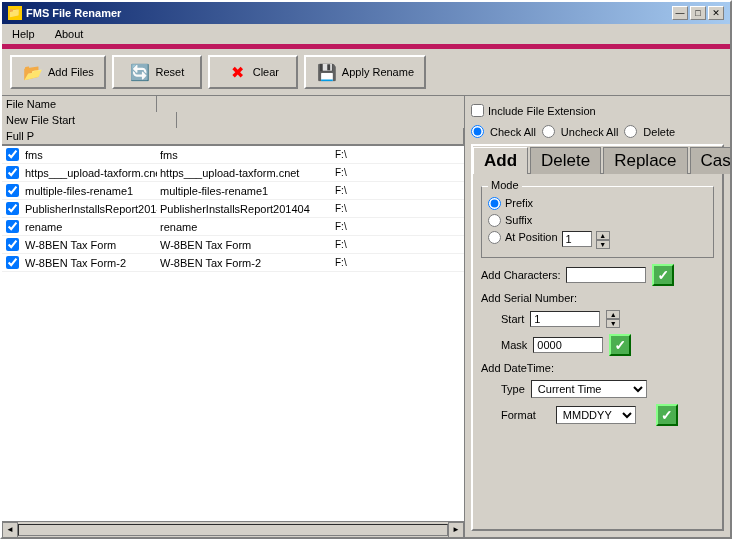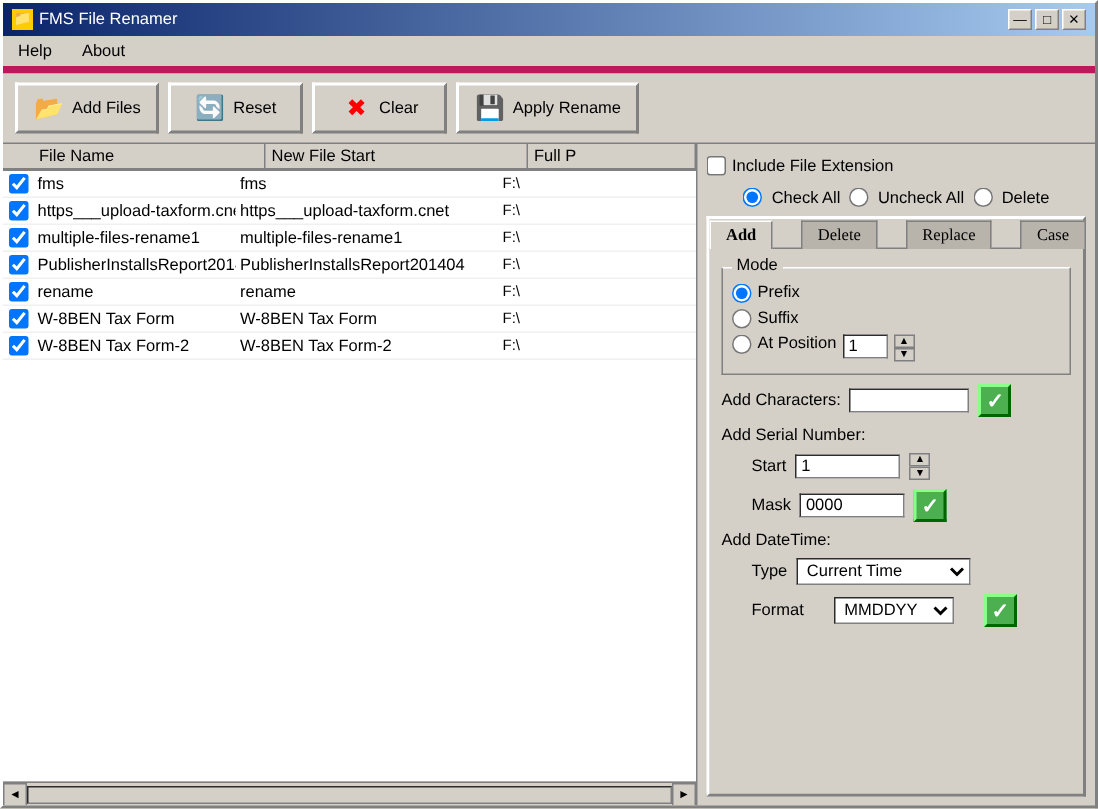--- a/index.html
+++ b/index.html
@@ -39,21 +39,21 @@
       width: 14px;
       height: 14px;
       background: #ffcc00;
       display: inline-block;
       font-size: 10px;
       line-height: 14px;
       text-align: center;
     }
     .title-text {
       font-size: 11px;
-      font-weight: normal;
+      font-weight: bold;
     }
     .title-buttons {
       display: flex;
       gap: 2px;
     }
     .title-btn {
       width: 16px;
       height: 14px;
       background: #d4d0c8;
       border: 1px solid #808080;
@@ -118,20 +118,21 @@
       flex: 1;
       display: flex;
       flex-direction: column;
       border-right: 1px solid #808080;
       overflow: hidden;
     }
     .file-list-header {
       display: flex;
       background: #d4d0c8;
       border-bottom: 2px solid #808080;
+      flex-direction: column;
     }
     .col-header {
       padding: 2px 4px;
       font-size: 11px;
       border-right: 1px solid #808080;
       cursor: pointer;
     }
     .col-filename { width: 155px; }
     .col-newname { width: 175px; }
     .col-full { flex: 1; }
@@ -200,47 +201,45 @@
       display: flex;
       align-items: center;
       gap: 4px;
       padding: 2px 0;
     }
     .radio-row {
       display: flex;
       align-items: center;
       gap: 6px;
       padding: 2px 0;
-      justify-content: center;
     }
     .tabs-container {
       border: 2px solid;
       border-top-color: #ffffff;
       border-left-color: #ffffff;
       border-bottom-color: #808080;
       border-right-color: #808080;
       flex: 1;
       display: flex;
       flex-direction: column;
     }
     .tab-bar {
       display: flex;
       background: #d4d0c8;
     }
     .tab {
       padding: 3px 10px;
       border: 1px solid #808080;
       border-bottom: none;
-      margin-right: 19px;
+      margin-right: 2px;
       cursor: pointer;
       background: #b8b4ac;
-      font-size: 11px;
+      font-size: 17px;
       position: relative;
       top: 1px;
-      font-family: Liberation Serif, serif;
     }
     .tab.active {
       background: #d4d0c8;
       border-top-color: #ffffff;
       border-left-color: #ffffff;
       font-weight: bold;
       z-index: 1;
     }
     .tab-content {
       background: #d4d0c8;

